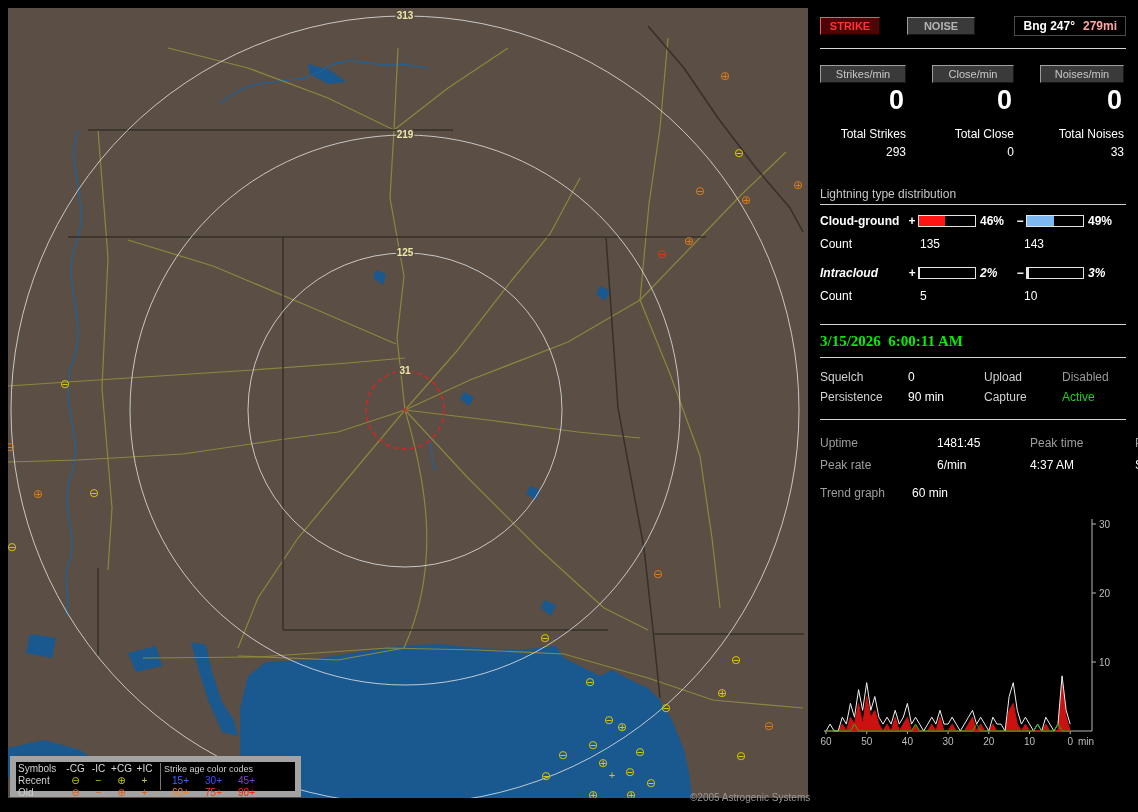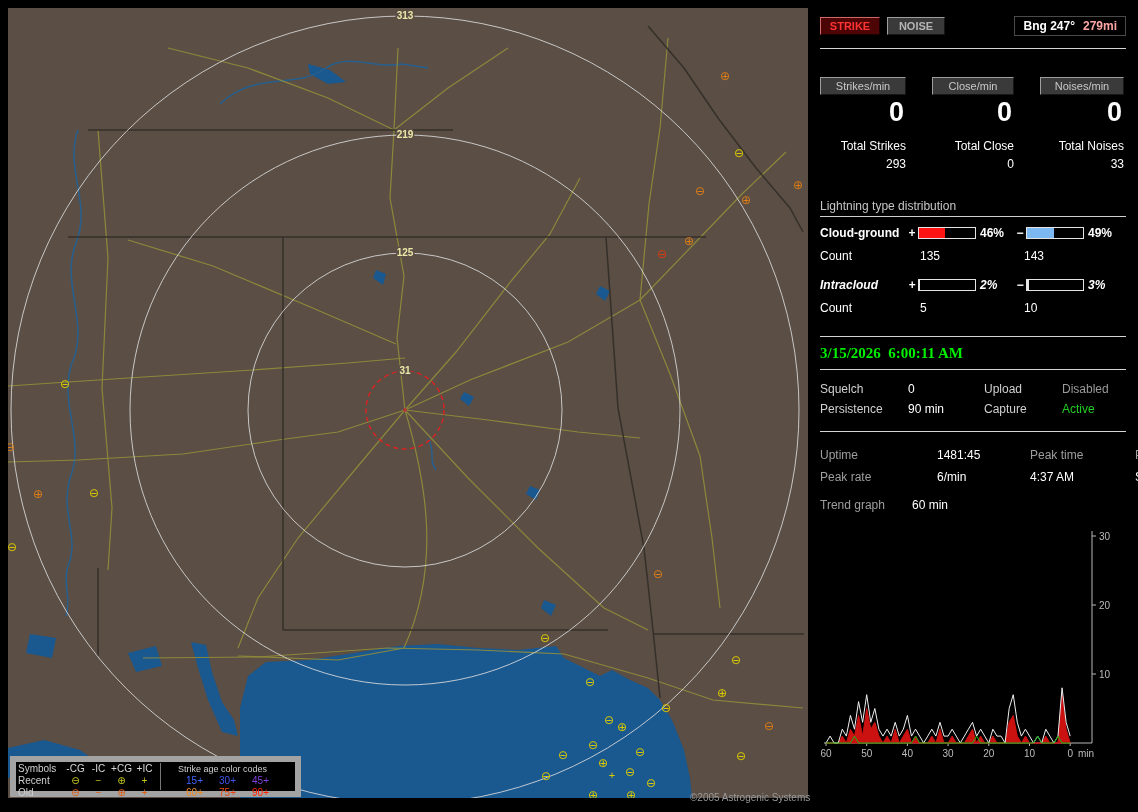--- a/index.html
+++ b/index.html
@@ -7,40 +7,40 @@
   .app{position:relative;width:1138px;height:812px;background:#000;overflow:hidden;}
 
   
   .map-area{position:absolute;left:8px;top:8px;width:800px;height:790px;background:#5a4e45;overflow:hidden;}
   .copyright{position:absolute;left:690px;top:792px;color:#9a9a9a;font-size:10px;z-index:5;}
 
   
   .legend{position:absolute;left:2px;top:748px;width:291px;height:41px;background:#000;border:6px solid #a3a3a3;
           color:#d8d8d8;font-size:10px;display:flex;padding:1px 2px;box-sizing:border-box;z-index:4;line-height:12px;}
   .lg-left{width:140px;}
-  .lg-right{flex:1;border-left:1px solid #777;padding-left:17px;margin-left:2px;}
+  .lg-right{flex:1;border-left:1px solid #777;padding-left:3px;margin-left:2px;}
   .lg-row{display:grid;grid-template-columns:46px 23px 23px 23px 23px;align-items:center;height:12px;}
   .lg-row span{text-align:center;}
   .lg-row .lg-c0{text-align:left;color:#cfcfcf;}
   .lg-sym{font-size:10px;}
   .lg-age-row{display:grid;grid-template-columns:33px 33px 33px;height:12px;align-items:center;text-align:center;}
   .lg-age-head{font-size:9px;color:#cfcfcf;height:12px;white-space:nowrap;overflow:hidden;}
 
   
   .side-panel{position:absolute;left:816px;top:8px;width:314px;height:796px;color:#e8e8e8;font-size:12px;padding:0 4px;box-sizing:border-box;}
   .hsep{height:1px;background:#d4d4d4;margin-top:12px;}
   .top-bar{display:flex;margin-top:8px;align-items:center;gap:7px;}
   .btn{font-family:inherit;font-size:11px;padding:2px 4px;background:#3a3a3a;color:#c8c8c8;
        border:1px solid;border-color:#9e9e9e #161616 #161616 #9e9e9e;cursor:pointer;}
   .strike-btn{width:60px;background:#4c0404;color:#ff3434;font-weight:bold;border-color:#d06868 #1c0000 #1c0000 #d06868;}
-  .noise-btn{width:58px;color:#b4b4b4;font-weight:bold;}
+  .noise-btn{width:68px;color:#b4b4b4;font-weight:bold;margin-left:20px;}
   .bng-box{margin-left:auto;display:flex;gap:8px;background:#000;border:1px solid #4a4a4a;padding:2px 8px;font-weight:bold;font-size:12px;color:#fff;white-space:nowrap;}
 
   .counters,.totals{display:grid;grid-template-columns:86px 82px 84px;column-gap:26px;}
-  .counters{margin-top:28px;}
+  .counters{margin-top:16px;}
   .rate-btn{width:100%;padding:2px 0;font-size:11px;}
   .big-val{text-align:right;padding-right:2px;font-size:27px;font-weight:bold;color:#fff;margin-top:2px;height:30px;line-height:30px;}
   .totals{margin-top:12px;}
   .total-label{text-align:right;font-size:12px;color:#fff;}
   .total-value{text-align:right;font-size:12px;color:#fff;margin-top:4px;}
 
   .section-title{margin-top:28px;color:#c6c6c6;padding-bottom:3px;border-bottom:1px solid #cfcfcf;}
   .dist-row{display:grid;grid-template-columns:86px 12px 58px 38px 12px 58px 1fr;align-items:center;height:15px;margin-top:8px;}
   .dist-name{font-weight:bold;color:#fff;}
   .dist-sign{color:#fff;font-weight:bold;text-align:center;}

